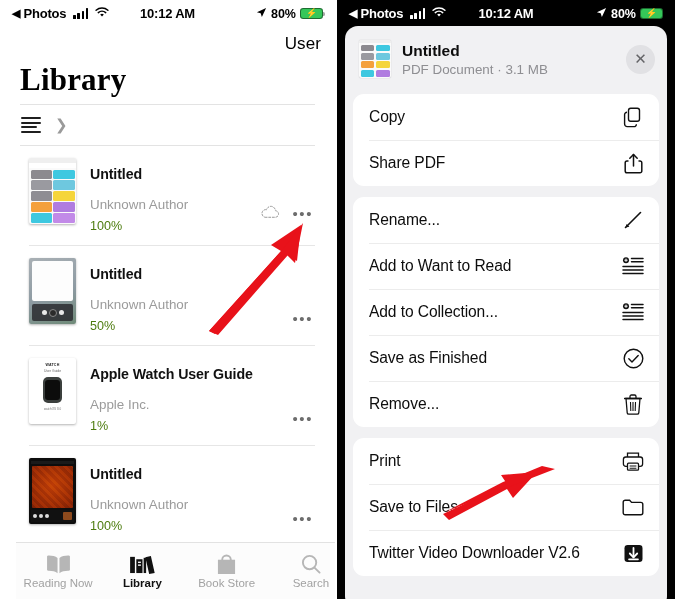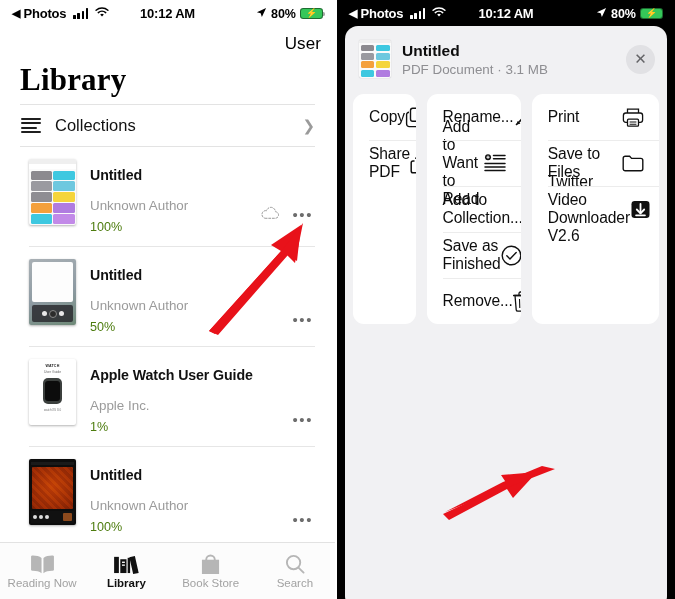--- a/index.html
+++ b/index.html
@@ -123,21 +123,21 @@
   .t4-top { height:3px; background:#1a1a1a; }
   .t4-img { flex:1; margin:2px 1px; background:
       repeating-linear-gradient(45deg,#8d4a1d 0 3px,#a3591f 3px 6px),
       radial-gradient(circle at 50% 45%, #b5671f, #6e3613);
       background-blend-mode: overlay; border-radius:1px;}
   .t4-bot { height:12px; background:#111; display:flex; align-items:center; gap:2px; padding:0 2px;}
   .t4-bot i { width:4px;height:4px;border-radius:50%;background:#ddd;display:block;}
   .t4-bot .sw { width:9px;height:8px;background:#8d4a1d;margin-left:auto;border-radius:1px;}
 
   .tabbar {
-    position:absolute; left:0; bottom:0; width:337px; height:57px;
+    position:absolute; left:16px; bottom:0; width:337px; height:57px;
     background:#fcfcfc; border-top:1px solid #e2e2e2;
     display:flex; align-items:center;
   }
   .tab { flex:1; display:flex; flex-direction:column; align-items:center; gap:3px; cursor:pointer;}
   .tab-label { font-size:11.5px; color:#a2a2a2; }
   .tab.active .tab-label { color:#111; font-weight:bold; }
   .tab svg { display:block; }
 
   
   .panel-right {
@@ -155,21 +155,21 @@
   }
   .pdf-icon { width: 32px; height: 38px; border-radius:2px; overflow:hidden; box-shadow:0 0 1px rgba(0,0,0,.3); flex:0 0 auto;}
   .sheet-text { flex:1; }
   .sheet-title { font-size:15.5px; font-weight:bold; color:#0d0d0d; }
   .sheet-sub { font-size:13.4px; color:#8e8e92; margin-top:2px; }
   .close-btn {
     width:29px;height:29px;border-radius:50%;background:#e1e1e4;
     display:flex;align-items:center;justify-content:center;cursor:pointer;
     color:#636366; font-size:15px; font-weight:500;
   }
-  .menu-groups { padding: 0 8px; display:flex; flex-direction:row; gap:11px; }
+  .menu-groups { padding: 0 8px; display:flex; flex-direction:column; gap:11px; }
   .group { background:#fff; border-radius:11px; overflow:hidden; }
   .menu-item {
     height:46px; display:flex; align-items:center;
     padding: 0 14px 0 16px; cursor:pointer; position:relative;
   }
   .menu-item + .menu-item::before {
     content:""; position:absolute; left:16px; right:0; top:0; height:1px; background:#ececec;
   }
   .mi-label { flex:1; font-size:15.6px; color:#0d0d0d; letter-spacing:-0.1px;}
   .mi-icon { width:24px; display:flex; align-items:center; justify-content:center; color:#0d0d0d;}
@@ -223,21 +223,20 @@
     <div class="lib-title">Library</div>
     <div class="hr"></div>
 
     <div class="collections-row">
       <span class="hamburger">
           <i></i>
           <i></i>
           <i></i>
           <i></i>
         </span>
-      <span class="collections-label">Collections</span>
       <span class="chev">❯</span>
     </div>
     <div class="hr"></div>
 
     <div class="book-row">
       <div class="thumb t1">
         <div class="t1-bar"></div>
           <div class="t1-head"></div>
         <div class="t1-grid">
           <div style="background:#8c8a8f"></div>

